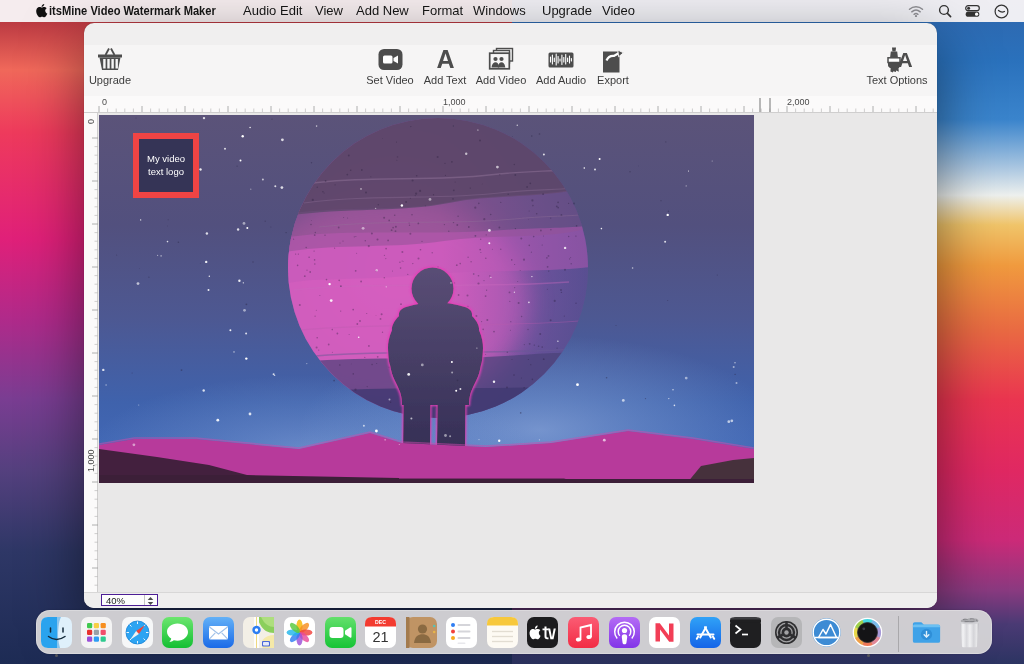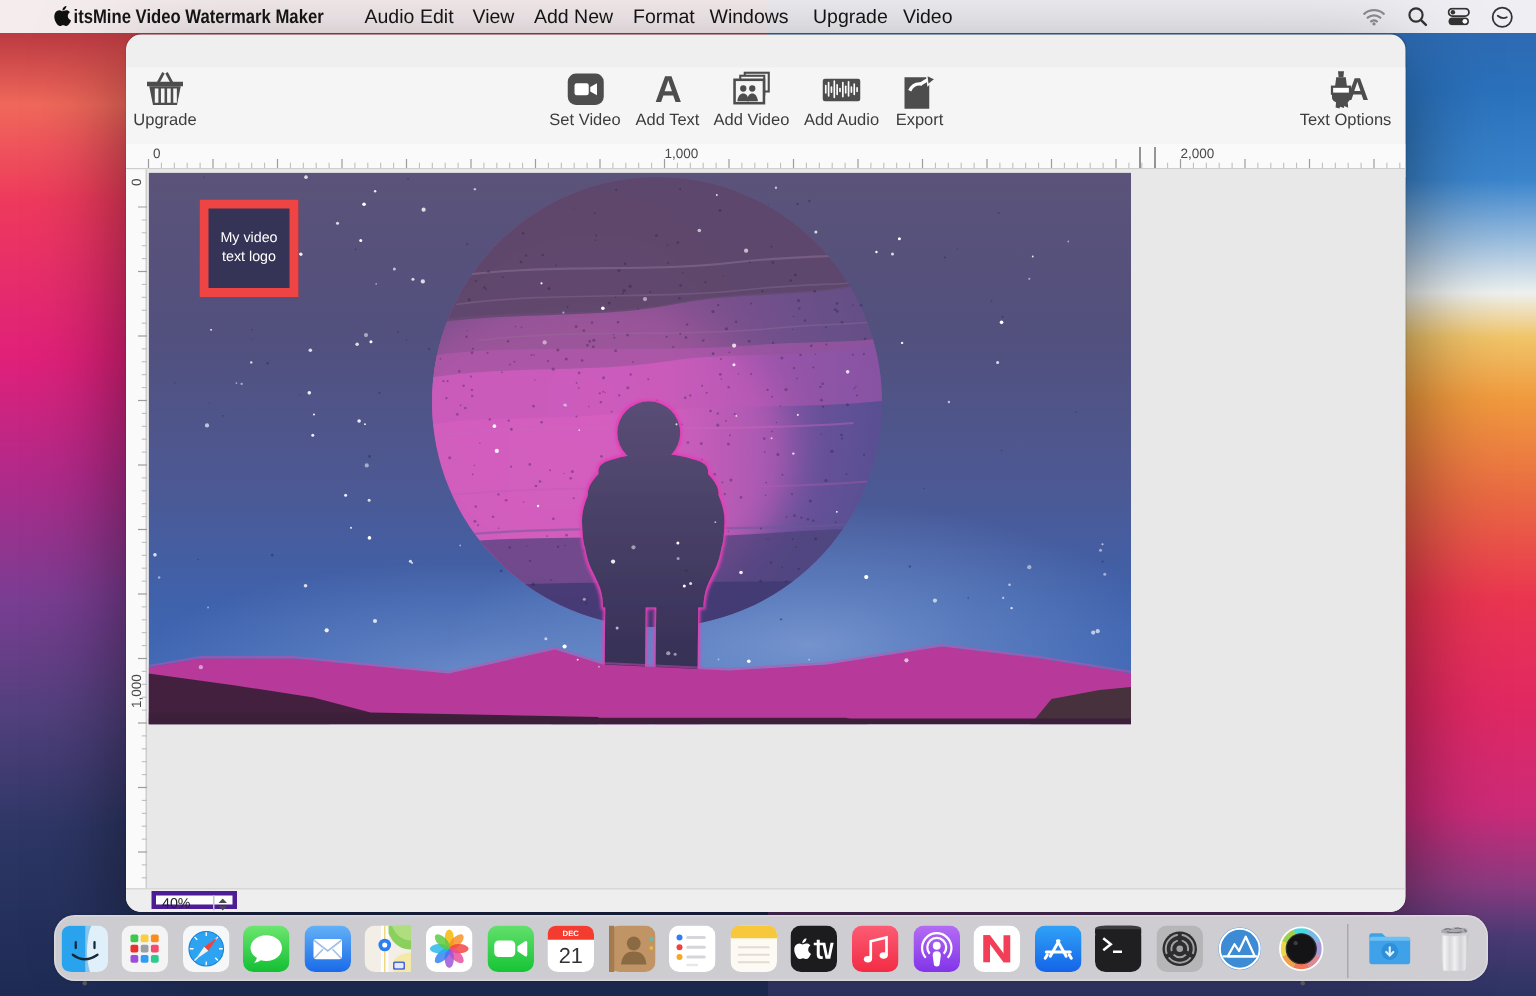--- a/index.html
+++ b/index.html
@@ -44,21 +44,21 @@
   #workspace { position:absolute; left:14px; top:90px; width:839px; height:479px; background:#e9e8e8; }
   #bottombar { position:absolute; left:0; bottom:0; width:100%; height:16px;
     background:#efeeee; border-top:1px solid #d8d7d7; }
   
   #canvas { position:absolute; left:1px; top:2px; width:655px; height:368px; overflow:hidden; }
   #logobox { position:absolute; left:35px; top:20px; width:66px; height:65px;
     background:#353456; border:6px solid #ef4444; color:#fff; font-size:9.5px;
     display:flex; align-items:center; justify-content:center; text-align:center; line-height:12.5px; }
   
   #zoomctl { position:absolute; left:17px; bottom:2px; width:57px; height:12px;
-    background:#fdfdfd; border:3px solid #4c1d95; font-size:9.5px; color:#222;
+    background:#fdfdfd; border:1px solid #4c1d95; font-size:9.5px; color:#222;
     line-height:11px; padding-left:4px; }
   
   #dock { position:absolute; left:36px; top:610px; width:956px; height:44px;
     background:rgba(215,214,216,.95); border-radius:14px;
     box-shadow:inset 0 0 0 1px rgba(255,255,255,.25), 0 0 2px rgba(0,0,0,.18); }
   .dicon { position:absolute; top:7px; width:31px; height:31px; }
 </style>
 </head>
 <body>
 <div id="stage">

